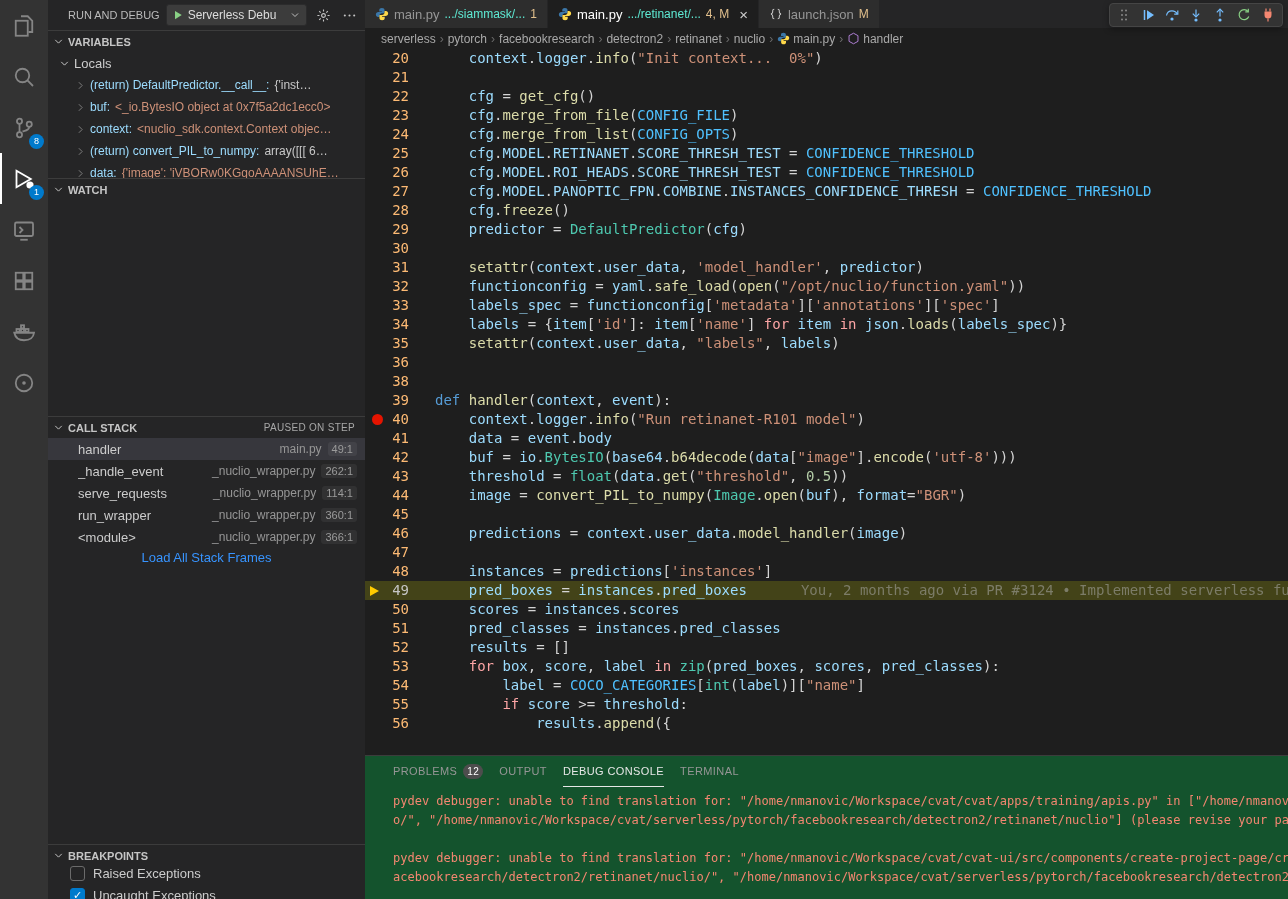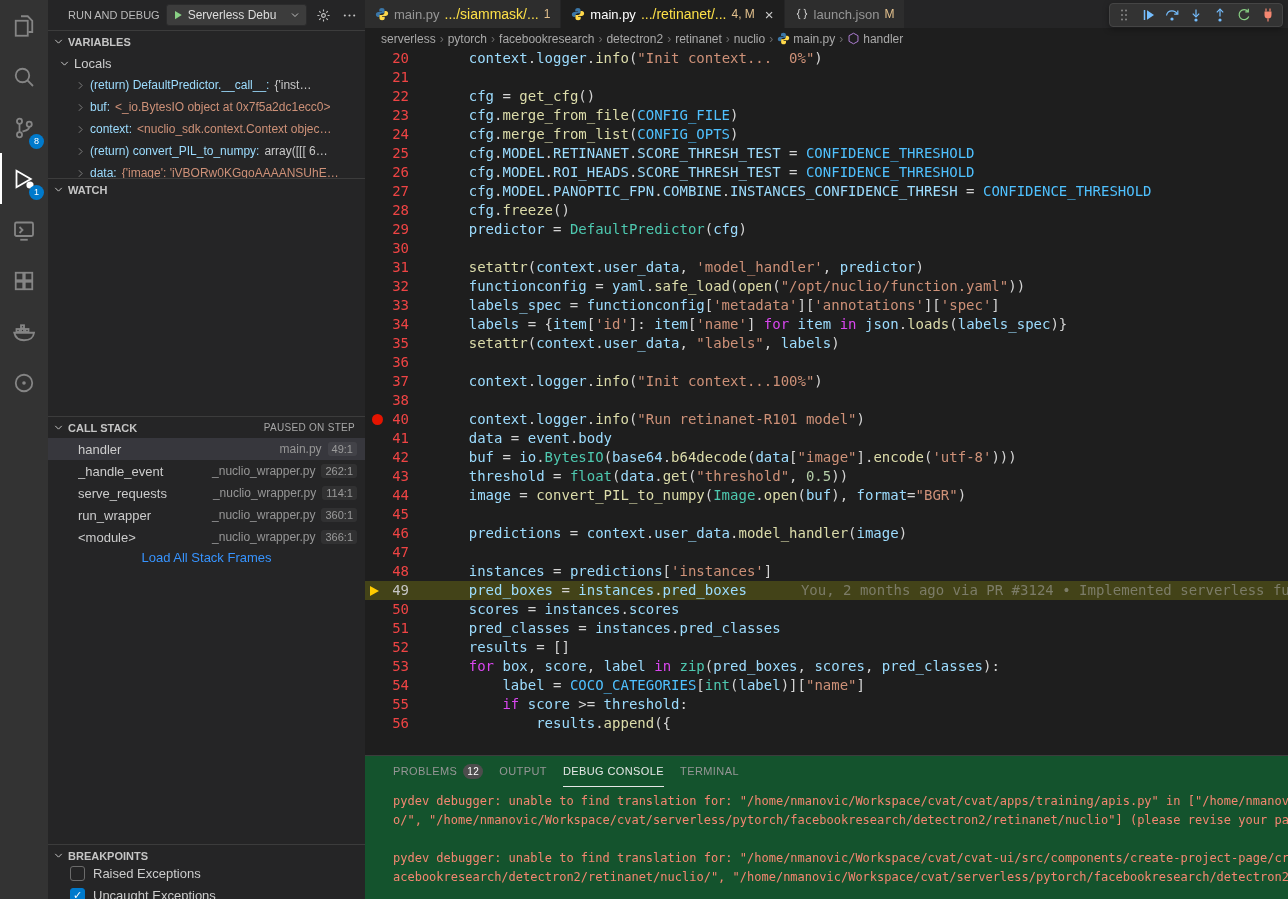--- a/index.html
+++ b/index.html
@@ -49,40 +49,40 @@
 #bp-rows{position:absolute;top:866px;left:0;width:100%}
 .bp-row{height:22px;display:flex;align-items:flex-start;padding-left:22px;font-size:13px;color:#ccc}
 .cb{width:15px;height:15px;border:1px solid #6b6b6b;border-radius:3px;margin-right:8px;display:flex;align-items:center;justify-content:center;font-size:11px;color:#fff;cursor:pointer;flex:none}
 .cb.checked{background:var(--accent,#007acc);border-color:var(--accent,#007acc)}
 
 #editor{position:absolute;left:365px;top:0;width:923px;height:899px;background:#1e1e1e}
 #tabbar{position:absolute;top:0;left:0;width:100%;height:28px;background:#252526;display:flex;overflow:hidden}
 .tab{display:flex;align-items:center;gap:5px;padding:0 10px;height:28px;background:#2d2d2d;margin-right:1px;font-size:13px;color:#969696;cursor:pointer;white-space:nowrap;flex:none}
 .tab.active{background:#1e1e1e;color:#fff}
 .tab .icon svg{width:14px;height:14px}
-.tab .desc{font-size:14px;color:#fde047}
+.tab .desc{font-size:12px;color:#5eead4}
 .tab .badge{font-size:12px;color:var(--modified,#e2c08d)}
 .tab .close{margin-left:5px;color:#ccc;font-size:15px;line-height:1}
 #crumbs{position:absolute;top:28px;left:0;width:100%;height:21px;display:flex;align-items:center;padding-left:16px;font-size:12px;color:#a9a9a9;gap:2px;white-space:nowrap;overflow:hidden}
 .crumb{display:flex;align-items:center;gap:3px;cursor:pointer}
 .crumb .icon svg{width:13px;height:13px}
 .crumb-sep{color:#6a6a6a;margin:0 2px}
 #dbgbar{position:absolute;top:3px;right:5px;height:24px;background:#333333;border:1px solid #454545;border-radius:4px;display:flex;align-items:center;padding:0 2px;z-index:20;box-shadow:0 2px 6px rgba(0,0,0,.35)}
 .dbg-btn{width:24px;height:22px;display:flex;align-items:center;justify-content:center;cursor:pointer}
 .dbg-btn svg{width:16px;height:16px}
 #code{position:absolute;top:49px;left:0;width:100%;height:706px;overflow:hidden;font-family:"DejaVu Sans Mono",monospace;font-size:14px;line-height:19px}
 .cl{display:flex;height:19px}
 .cl.cur{background:rgba(255,255,0,.17)}
-.gut{flex:none;width:70px;position:relative;text-align:right;padding-right:26px;color:#ef4444;cursor:pointer;user-select:none}
+.gut{flex:none;width:70px;position:relative;text-align:right;padding-right:26px;color:#fdba74;cursor:pointer;user-select:none}
 .cl.cur .gut{color:#c6c6c6}
 .bp-dot{position:absolute;left:7px;top:4px;width:11px;height:11px;border-radius:50%;background:var(--breakpoint,#e51400)}
 .exec-arrow{position:absolute;left:5px;top:4.5px;width:0;height:0;border-top:5px solid transparent;border-bottom:5px solid transparent;border-left:9px solid var(--exec-arrow,#ffcc00)}
 .ct{flex:1;min-width:0;white-space:pre;overflow:hidden}
 .blame{color:#7c7c68;padding-left:54px}
-.tk-t{color:#d4d4d4}.tk-v{color:#9cdcfe}.tk-f{color:#dcdcaa}.tk-s{color:#ce9178}.tk-k{color:#569cd6}.tk-c{color:#d946ef}.tk-C{color:#4fc1ff}.tk-n{color:#b5cea8}.tk-T{color:#4ec9b0}
+.tk-t{color:#d4d4d4}.tk-v{color:#9cdcfe}.tk-f{color:#dcdcaa}.tk-s{color:#ce9178}.tk-k{color:#569cd6}.tk-c{color:#fca5a5}.tk-C{color:#4fc1ff}.tk-n{color:#b5cea8}.tk-T{color:#4ec9b0}
 
 #panel{position:absolute;left:0;top:755px;width:100%;height:144px;border-top:1px solid #3c3c3c;background:#14532d}
 #panel-tabs{height:31px;display:flex;align-items:center;gap:16px;padding-left:28px}
 .ptab{height:100%;display:flex;align-items:center;gap:6px;font-size:11px;letter-spacing:.4px;color:#969696;cursor:pointer;border-bottom:1px solid transparent}
 .ptab.active{color:#e7e7e7;border-bottom-color:#e7e7e7}
 .pt-badge{min-width:16px;height:15px;border-radius:8px;background:#4d4d4d;color:#fff;font-size:10px;line-height:15px;text-align:center;padding:0 4px}
 #console{padding:5px 0 0 28px;font-family:"DejaVu Sans Mono",monospace;font-size:12px;line-height:19px;color:var(--error,#f48771);white-space:pre;overflow:hidden}
 </style>
 </head>
 <body>
@@ -540,26 +540,26 @@
         </div>
         <div class="cl">
           <div class="gut">35</div>
           <div class="ct"><span class="tk-t">    </span><span class="tk-f">setattr</span><span class="tk-t">(</span><span class="tk-v">context</span><span class="tk-t">.</span><span class="tk-v">user_data</span><span class="tk-t">, </span><span class="tk-s">"labels"</span><span class="tk-t">, </span><span class="tk-v">labels</span><span class="tk-t">)</span></div>
         </div>
         <div class="cl">
           <div class="gut">36</div>
           <div class="ct"></div>
         </div>
         <div class="cl">
-          <div class="gut">37</div>
-          <div class="ct"><span class="tk-t">    </span><span class="tk-v">context</span><span class="tk-t">.</span><span class="tk-v">logger</span><span class="tk-t">.</span><span class="tk-f">info</span><span class="tk-t">(</span><span class="tk-s">"Init context...100%"</span><span class="tk-t">)</span></div>
-        </div>
-        <div class="cl">
           <div class="gut">38</div>
           <div class="ct"></div>
+        </div>
+        <div class="cl">
+          <div class="gut">39</div>
+          <div class="ct"><span class="tk-k">def</span><span class="tk-t"> </span><span class="tk-f">handler</span><span class="tk-t">(</span><span class="tk-v">context</span><span class="tk-t">, </span><span class="tk-v">event</span><span class="tk-t">):</span></div>
         </div>
         <div class="cl">
           <div class="gut">40<span class="bp-dot"></span></div>
           <div class="ct"><span class="tk-t">    </span><span class="tk-v">context</span><span class="tk-t">.</span><span class="tk-v">logger</span><span class="tk-t">.</span><span class="tk-f">info</span><span class="tk-t">(</span><span class="tk-s">"Run retinanet-R101 model"</span><span class="tk-t">)</span></div>
         </div>
         <div class="cl">
           <div class="gut">41</div>
           <div class="ct"><span class="tk-t">    </span><span class="tk-v">data</span><span class="tk-t"> = </span><span class="tk-v">event</span><span class="tk-t">.</span><span class="tk-v">body</span></div>
         </div>
         <div class="cl">

